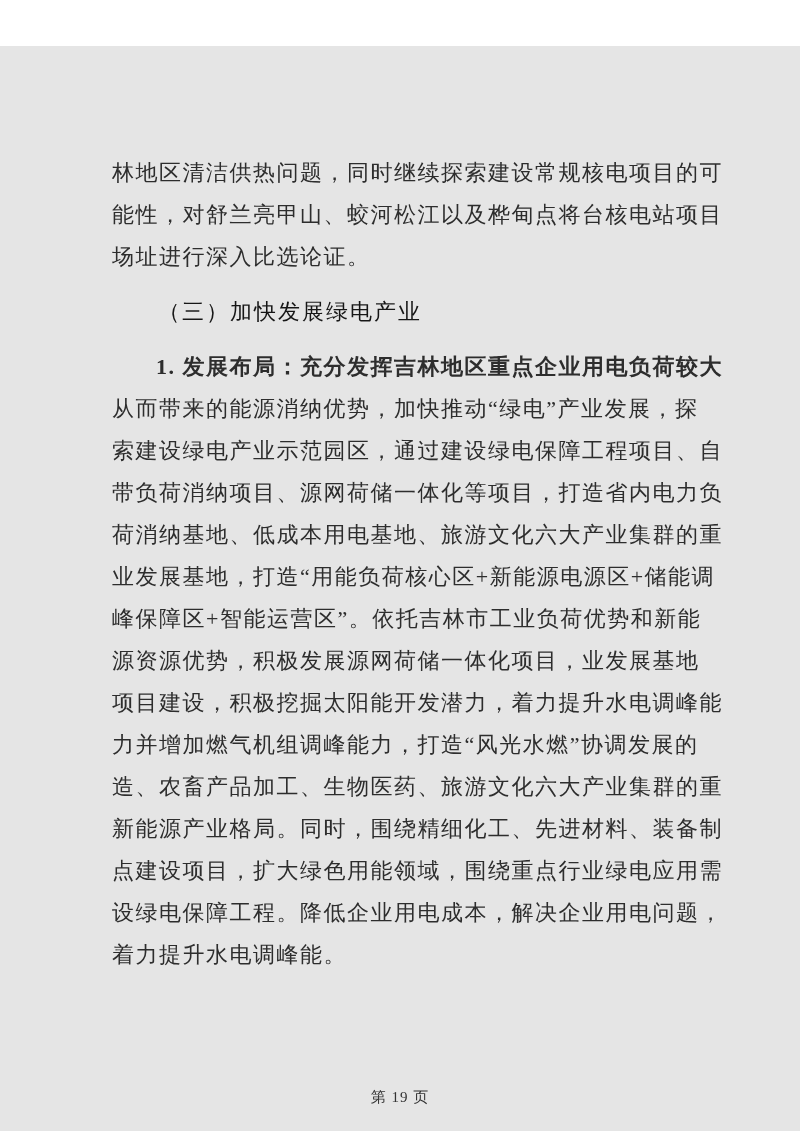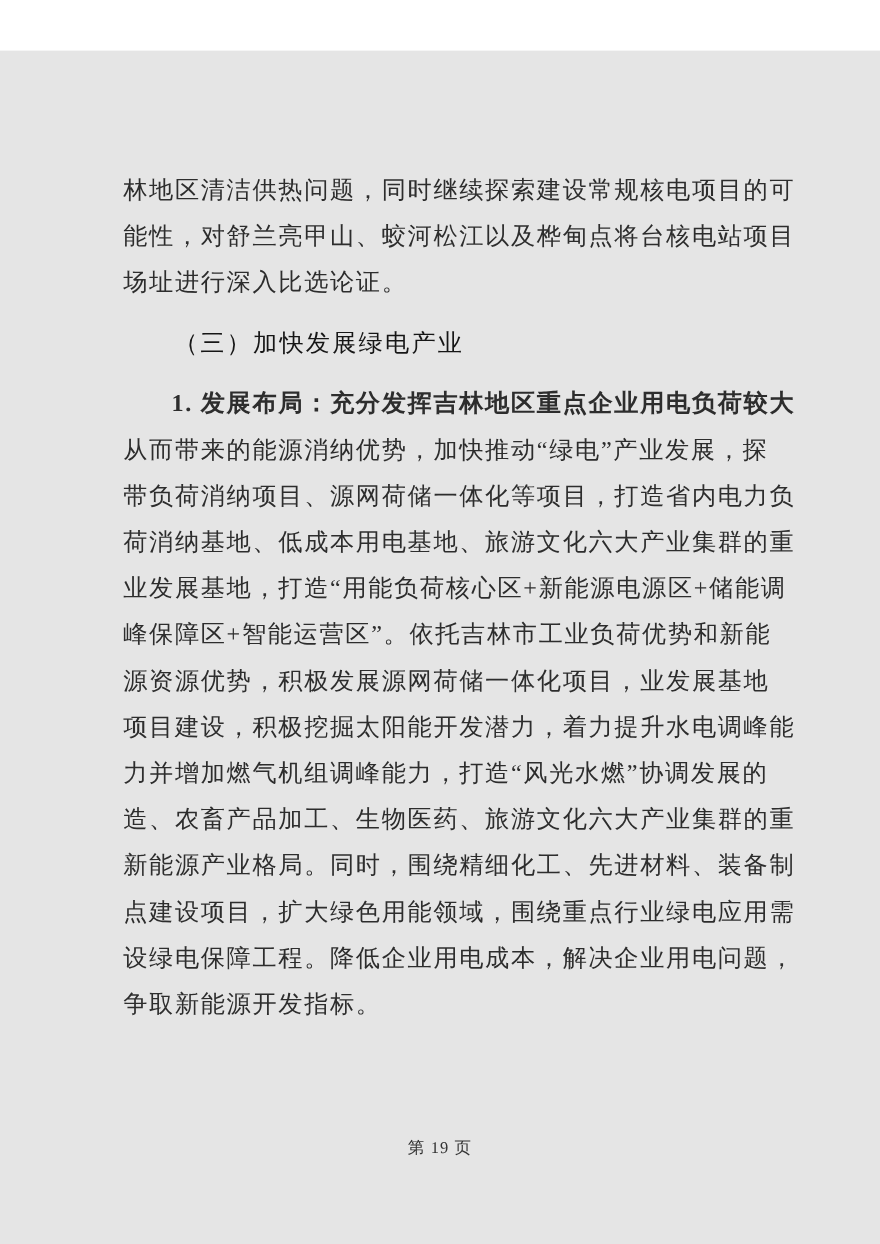--- a/index.html
+++ b/index.html
@@ -47,21 +47,21 @@
     color: #161616;
     font-size: 22px;
     line-height: 42px;
     letter-spacing: 2px;
     height: 42px;
     white-space: nowrap;
   }
   .footer {
     position: absolute;
     left: 0;
-    top: 988px;
+    top: 1042px;
     width: 800px;
     text-align: center;
     font-size: 15px;
     color: #333333;
     letter-spacing: 1px;
   }
 </style>
 </head>
 <body>
 
@@ -72,30 +72,31 @@
         <div class="line">林地区清洁供热问题，同时继续探索建设常规核电项目的可</div>
         <div class="line">能性，对舒兰亮甲山、蛟河松江以及桦甸点将台核电站项目</div>
         <div class="line line-end">场址进行深入比选论证。</div>
       </div>
 
     <div class="section-heading">（三）加快发展绿电产业</div>
 
     <div class="paragraph">
         <div class="line line-indent">1. 发展布局：充分发挥吉林地区重点企业用电负荷较大</div>
         <div class="line">从而带来的能源消纳优势，加快推动“绿电”产业发展，探</div>
+        <div class="line">索建设绿电产业示范园区，通过建设绿电保障工程项目、自</div>
         <div class="line">带负荷消纳项目、源网荷储一体化等项目，打造省内电力负</div>
         <div class="line">荷消纳基地、低成本用电基地、旅游文化六大产业集群的重</div>
         <div class="line">业发展基地，打造“用能负荷核心区+新能源电源区+储能调</div>
         <div class="line">峰保障区+智能运营区”。依托吉林市工业负荷优势和新能</div>
         <div class="line">源资源优势，积极发展源网荷储一体化项目，业发展基地</div>
         <div class="line">项目建设，积极挖掘太阳能开发潜力，着力提升水电调峰能</div>
         <div class="line">力并增加燃气机组调峰能力，打造“风光水燃”协调发展的</div>
         <div class="line">造、农畜产品加工、生物医药、旅游文化六大产业集群的重</div>
         <div class="line">新能源产业格局。同时，围绕精细化工、先进材料、装备制</div>
         <div class="line">点建设项目，扩大绿色用能领域，围绕重点行业绿电应用需</div>
         <div class="line">设绿电保障工程。降低企业用电成本，解决企业用电问题，</div>
-        <div class="line line-end">争取新能源开发指标。</div>
+        <div class="line line-end">着力提升水电调峰能。</div>
       </div>
 
   </div>
 
   <div class="footer">第 19 页</div>
 </div>
 
 </body></html>

